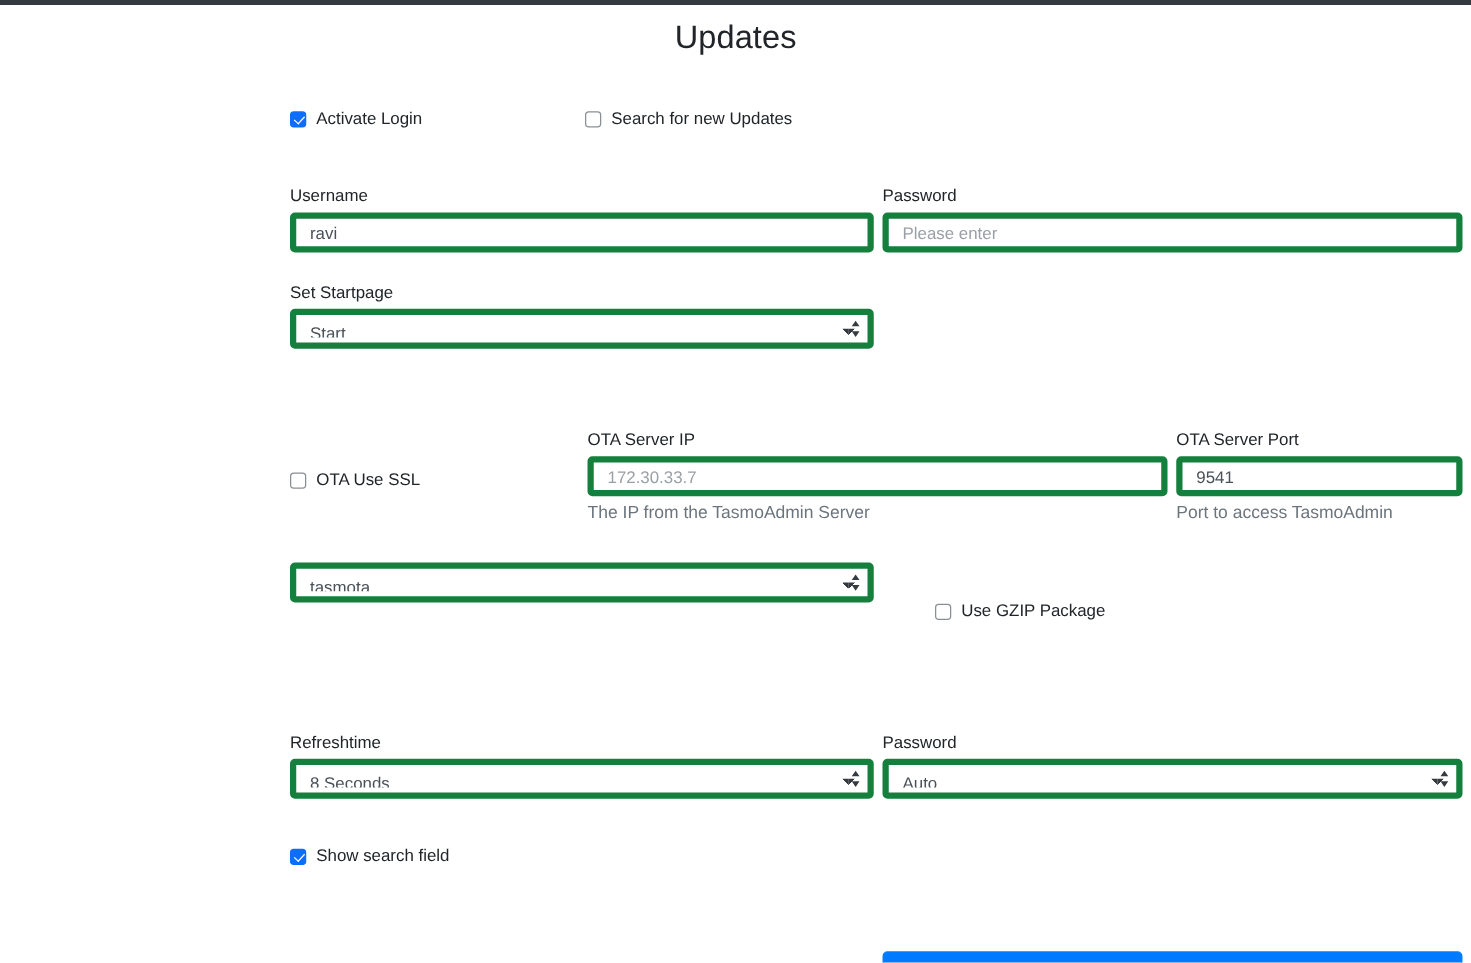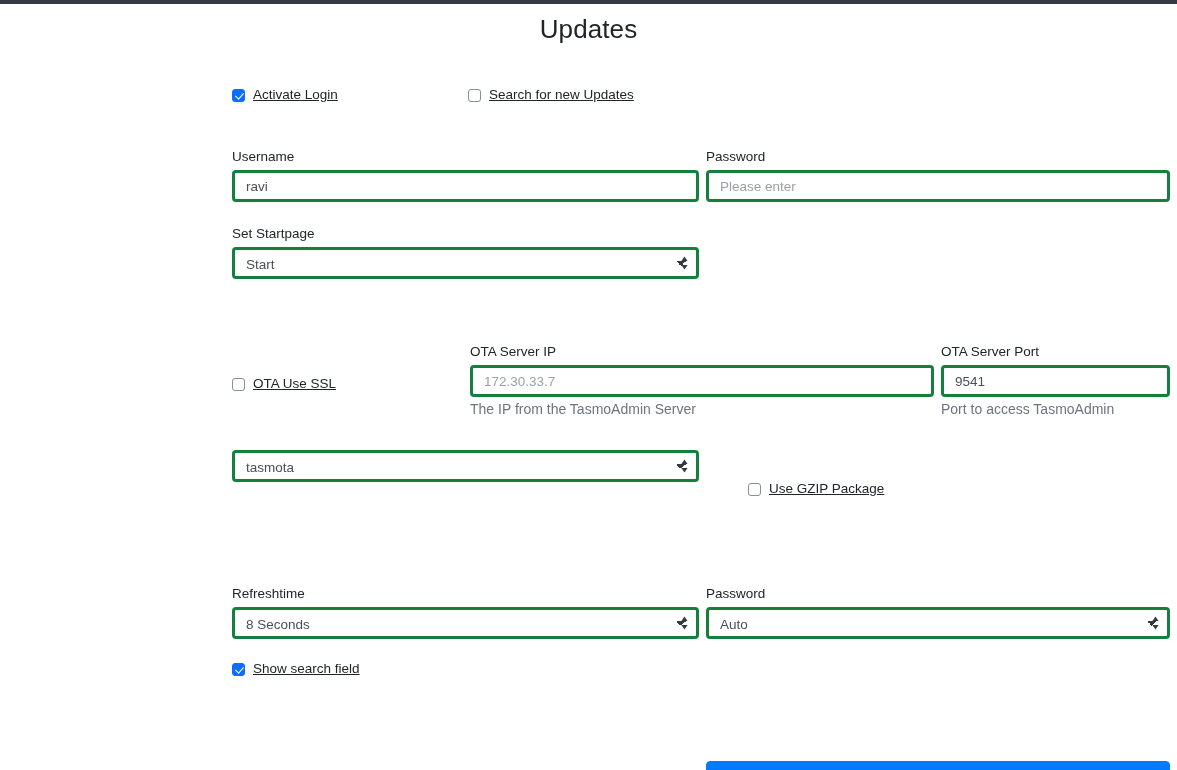--- a/index.html
+++ b/index.html
@@ -63,21 +63,21 @@
 
   
   .form-control {
     width: 100%;
     height: 32px;
     padding: 4px 11px;
     font-size: 13.5px;
     font-family: "Liberation Sans", "DejaVu Sans", sans-serif;
     color: #495057;
     background: #ffffff;
-    border: 3px solid #15803d;
+    border: 5px solid #15803d;
     border-radius: 4px;
     outline: none;
     line-height: 22px;
   }
   .form-control::placeholder { color: #9aa0a6; opacity: 1; }
   .form-control.placeholderish { color: #9aa0a6; }
 
   select.form-control {
     appearance: none;
     -webkit-appearance: none;
@@ -100,21 +100,20 @@
     width: 9px;
     height: 16px;
     pointer-events: none;
   }
 
   
   .check-row {
     display: inline-flex;
     align-items: center;
     gap: 8px;
-    text-decoration: underline;
   }
   .cbox {
     width: 13px;
     height: 13px;
     border-radius: 3px;
     border: 1px solid #8a8f94;
     background: #ffffff;
     display: inline-block;
     position: relative;
     flex: 0 0 auto;
@@ -269,21 +268,21 @@
         </select>
         <svg class="arrows" viewBox="0 0 9 16">
           <path d="M4.5 1.5 L7.6 6 L1.4 6 Z" fill="#343a40"></path>
           <path d="M4.5 14.5 L1.4 10 L7.6 10 Z" fill="#343a40"></path>
         </svg>
       </div>
     </div>
   </div>
 
   <div class="row" style="height:26px; margin-top:9px;">
-    <div class="col-left" style="top:0;">
+    <div class="col-left" style="top:16px;">
       <label class="check-row">
         <span class="cbox checked"></span>
         <span class="cbox-label">Show search field</span>
       </label>
     </div>
   </div>
 
   <div class="row" style="height:40px; margin-top:74px;">
     <button class="btn-save">Save</button>
   </div>

